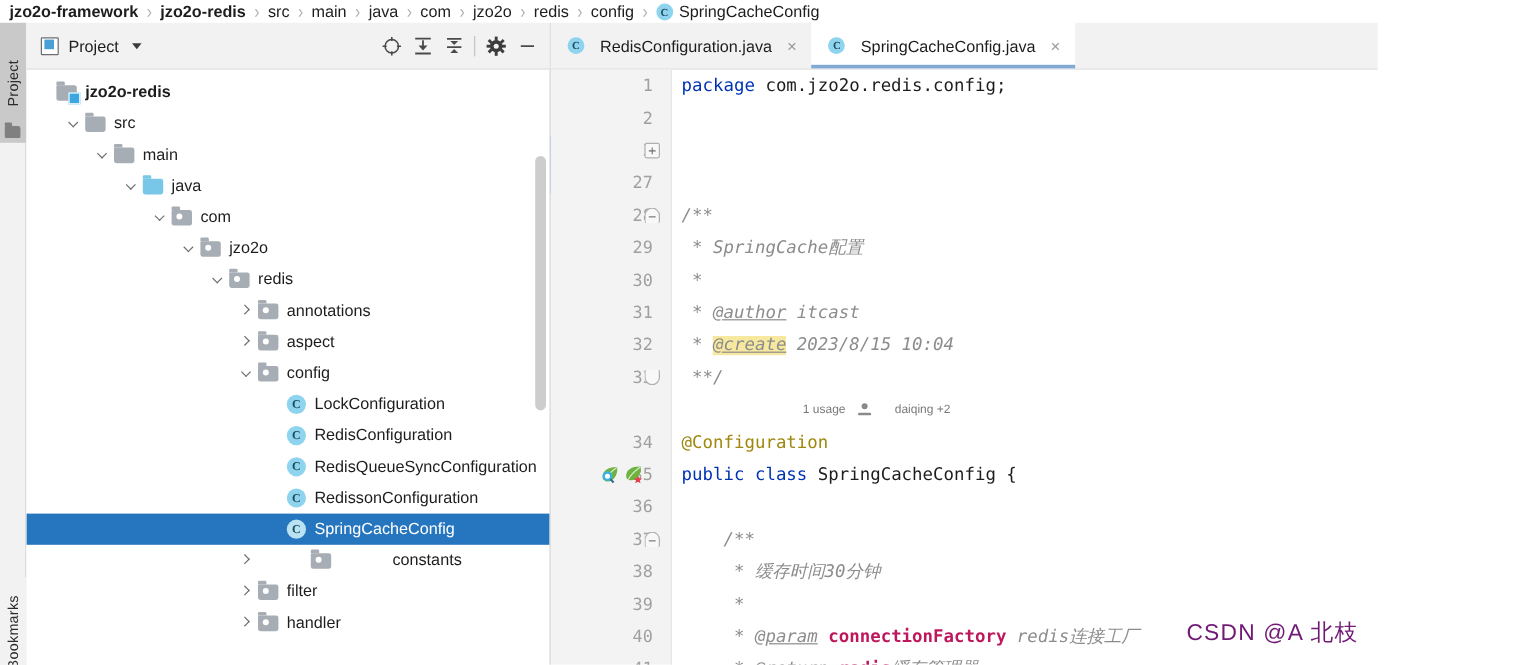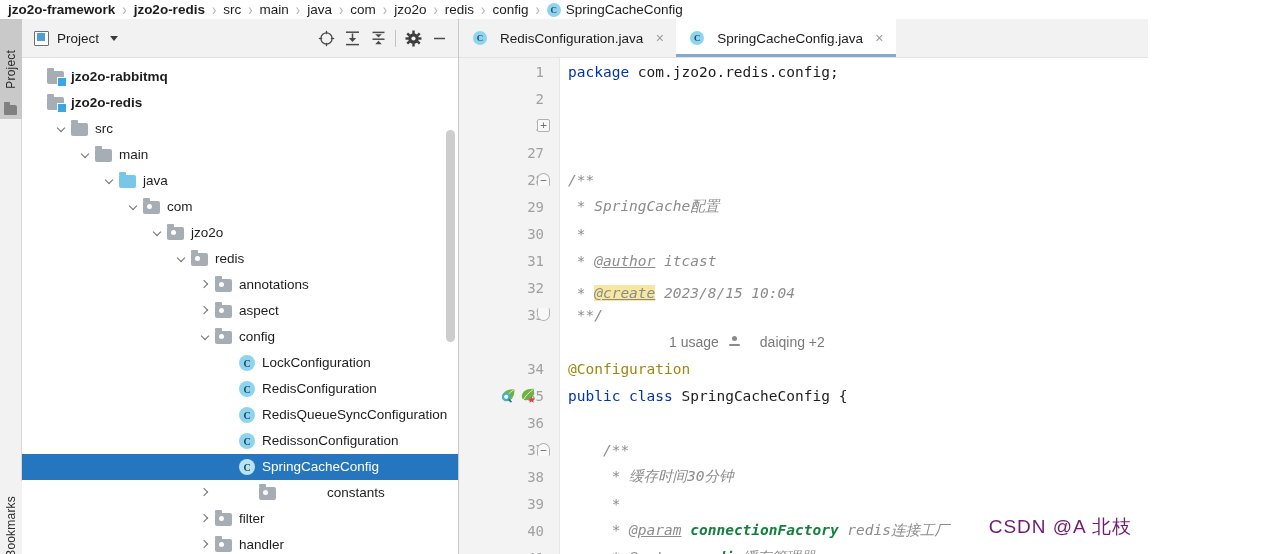--- a/index.html
+++ b/index.html
@@ -215,40 +215,40 @@
     font-family: "DejaVu Sans Mono", monospace;
     font-size: 14px; color: #a0a0a0;
   }
   .code-text { padding-left: 8px; white-space: pre; }
 
   .kw { color: #0033b3; }
   .plain { color: #1d1d1d; }
   .anno { color: #9e880d; }
   .cmt { color: #8c8c8c; font-style: italic; }
   .cmt-tag { color: #8c8c8c; font-style: italic; text-decoration: underline; }
-  .cmt-b { color: #15803d; font-style: italic; font-weight: bold; }
+  .cmt-b { color: #be185d; font-weight: bold; }
   .hl-yellow { background: #f7e8a0; }
   .hl-green { background: #e0efdc; color: #3a7a3a; }
 
   
   .fold {
     position: absolute; left: 78px; width: 13px; height: 13px;
     border: 1px solid #b0b0b0; background: #f8f8f8; border-radius: 2px;
     display: flex; align-items: center; justify-content: center;
     font-family: "DejaVu Sans Mono", monospace;
     font-size: 11px; color: #707070; line-height: 1;
   }
   .fold.round { border-radius: 2px 2px 7px 7px; border-top: none; }
   .fold.roundtop { border-radius: 7px 7px 2px 2px; border-bottom: none; }
 
   
   .inlay {
     position: absolute; left: 101px; height: 27px;
     display: flex; align-items: center; gap: 10px;
-    font-size: 14px; color: #7a7a7a; padding-left: 8px;
+    font-size: 10px; color: #7a7a7a; padding-left: 8px;
   }
   .person-ico {
     display: inline-block; width: 11px; height: 11px; position: relative;
   }
   .person-ico::before {
     content:""; position:absolute; left:3px; top:0;
     width:5px; height:5px; border-radius:50%; background:#8a8a8a;
   }
   .person-ico::after {
     content:""; position:absolute; left:0; bottom:1px;
@@ -381,25 +381,20 @@
       </span>
 
       <span class="ph-btn">
         <svg width="17" height="17" viewBox="0 0 17 17">
           <line x1="3" y1="8.5" x2="14" y2="8.5" stroke="#4a4a4a" stroke-width="1.5"></line>
         </svg>
       </span>
     </div>
 
     <div class="tree" id="tree">
-        <div class="tree-row module" style="padding-left: 8px;">
-          <span class="twisty"></span>
-          <span class="folder mod-badge"></span>
-          <span class="label">jzo2o-rabbitmq</span>
-        </div>
         <div class="tree-row module" style="padding-left: 8px;">
           <span class="twisty"></span>
           <span class="folder mod-badge"></span>
           <span class="label">jzo2o-redis</span>
         </div>
         <div class="tree-row" style="padding-left: 32px;">
           <span class="twisty down">
             <i></i>
           </span>
           <span class="folder"></span>
@@ -579,21 +574,21 @@
           </div>
           <div class="line" style="top: 135px;">
             <span class="code-text"><span class="cmt"> * </span><span class="cmt">SpringCache配置</span></span>
           </div>
           <div class="line" style="top: 162px;">
             <span class="code-text"><span class="cmt"> *</span></span>
           </div>
           <div class="line" style="top: 189px;">
             <span class="code-text"><span class="cmt"> * </span><span class="cmt-tag">@author</span><span class="cmt"> itcast</span></span>
           </div>
-          <div class="line" style="top: 216px; align-items: flex-end;">
+          <div class="line" style="top: 216px;">
             <span class="code-text"><span class="cmt"> * </span><span class="cmt-tag hl-yellow">@create</span><span class="cmt"> 2023/8/15 10:04</span></span>
           </div>
           <div class="line" style="top: 243px;">
             <span class="code-text"><span class="cmt"> **/</span></span>
           </div>
           <div class="inlay" style="top: 270px;">
             <span>1 usage</span>
             <span style="display: flex; align-items: center; gap: 20px;">
               <span class="person-ico"></span>
               <span>daiqing +2</span>

